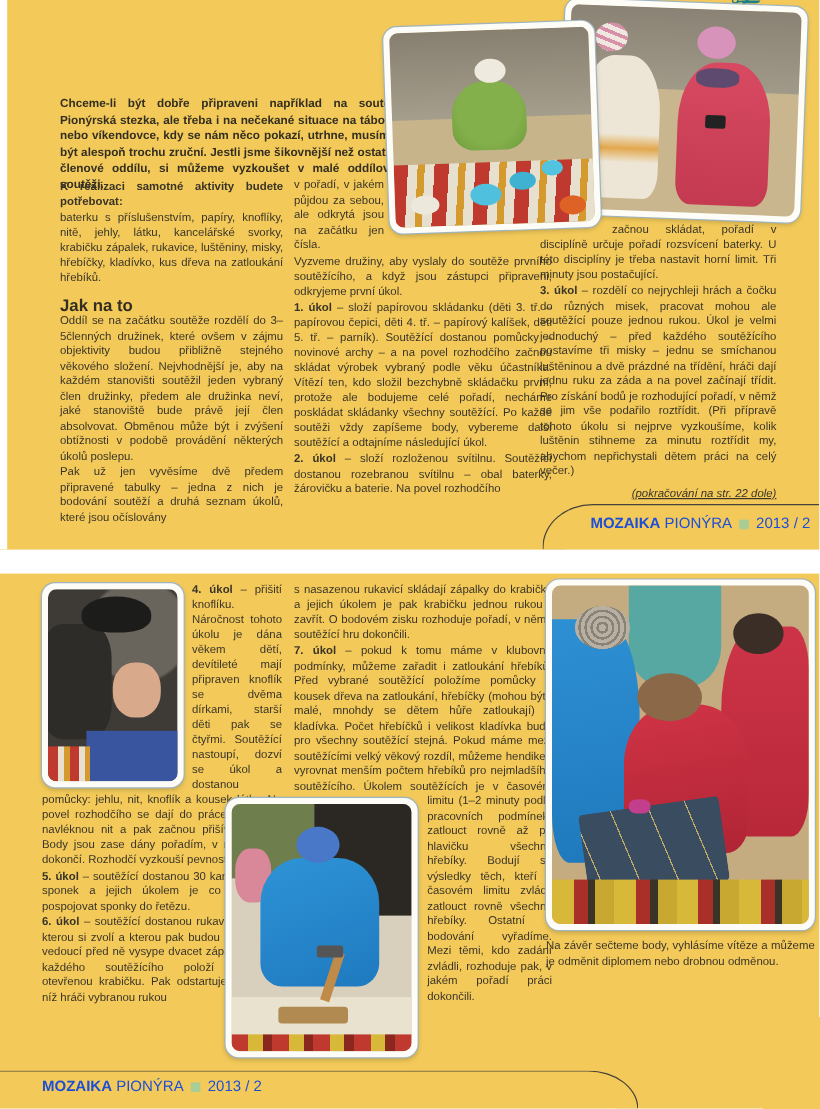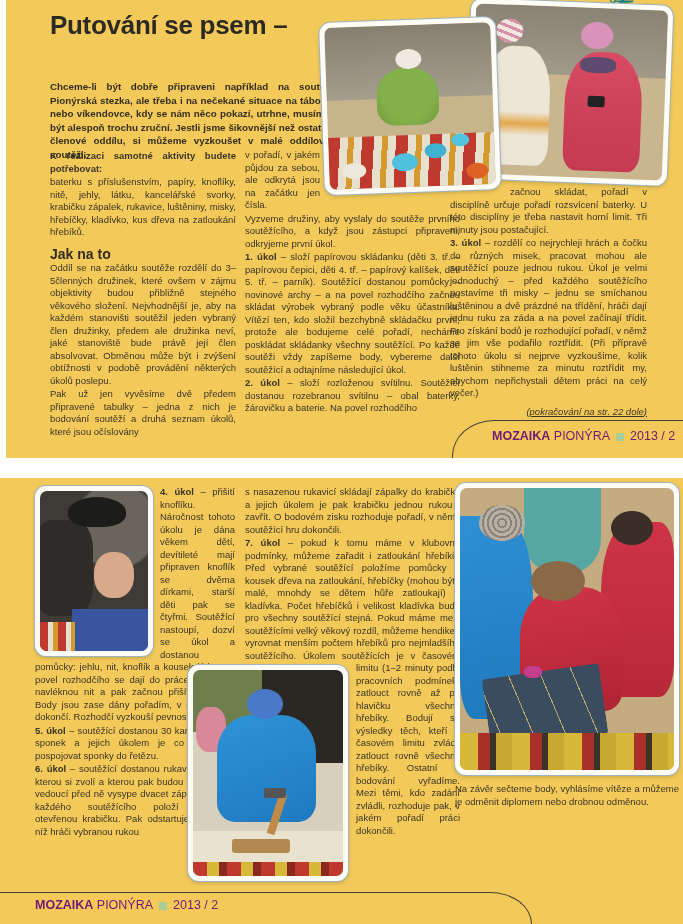--- a/index.html
+++ b/index.html
@@ -118,37 +118,36 @@
             background:repeating-linear-gradient(75deg,transparent 0 14px,#C0A868 14px 15px,transparent 15px 30px),#3A4C60; }
   .pE .e10{ left:0; bottom:0; width:100%; height:13%;
             background:repeating-linear-gradient(90deg,#D8B838 0 18px,#A83028 18px 30px,#3A3428 30px 36px,#C8A830 36px 52px); }
 
   
   .footer-rule { position:absolute; border:0 solid #46423A; }
   .fr1 { left:452px; top:420px; width:231px; height:38px;
          border-top-width:1.4px; border-left-width:1.4px; border-top-left-radius:42px 36px; }
   .fr2 { left:0; top:414px; width:532px; height:32px;
          border-top-width:1.4px; border-right-width:1.4px; border-top-right-radius:42px 32px; }
-  .footer { position:absolute; font-size:12.5px; color:#701a75; white-space:nowrap; }
+  .footer { position:absolute; font-size:12.5px; color:#1d4ed8; white-space:nowrap; }
   .f1 { left:492px; top:429px; }
   .f2 { left:35px;  top:420px; }
   .footer .fb { font-weight:bold; }
   .footer .sq { display:inline-block; width:8px; height:8px; background:#A8CD96;
                 margin:0 6px; vertical-align:middle; }
 </style>
 </head>
 <body>
 
 <div id="canvas">
 
   <div id="page1" class="pageband">
     <div class="white-edge"></div>
     <div class="scissors">✂</div>
 
-    <h1 class="title">Putování se psem –</h1>
     <p class="intro">Chceme-li být dobře připraveni například na soutěž Pionýrská stezka, ale třeba i na nečekané situace na táboře nebo víkendovce, kdy se nám něco pokazí, utrhne, musíme být alespoň trochu zruční. Jestli jsme šikovnější než ostatní členové oddílu, si můžeme vyzkoušet v malé oddílové soutěži.</p>
 
     <div class="col c1a">
       <p class="b">K realizaci samotné aktivity budete potřebovat:</p>
       <p>baterku s příslušenstvím, papíry, knoflíky, nitě, jehly, látku, kancelářské svorky, krabičku zápalek, rukavice, luštěniny, misky, hřebíčky, kladívko, kus dřeva na zatloukání hřebíků.</p>
       <h3 class="sec">Jak na to</h3>
       <p>Oddíl se na začátku soutěže rozdělí do 3–5členných družinek, které ovšem v zájmu objektivity budou přibližně stejného věkového složení. Nejvhodnější je, aby na každém stanovišti soutěžil jeden vybraný člen družinky, předem ale družinka neví, jaké stanoviště bude právě její člen absolvovat. Obměnou může být i zvýšení obtížnosti v podobě provádění některých úkolů poslepu.</p>
       <p>Pak už jen vyvěsíme dvě předem připravené tabulky – jedna z nich je bodování soutěží a druhá seznam úkolů, které jsou očíslovány</p>
     </div>
 

